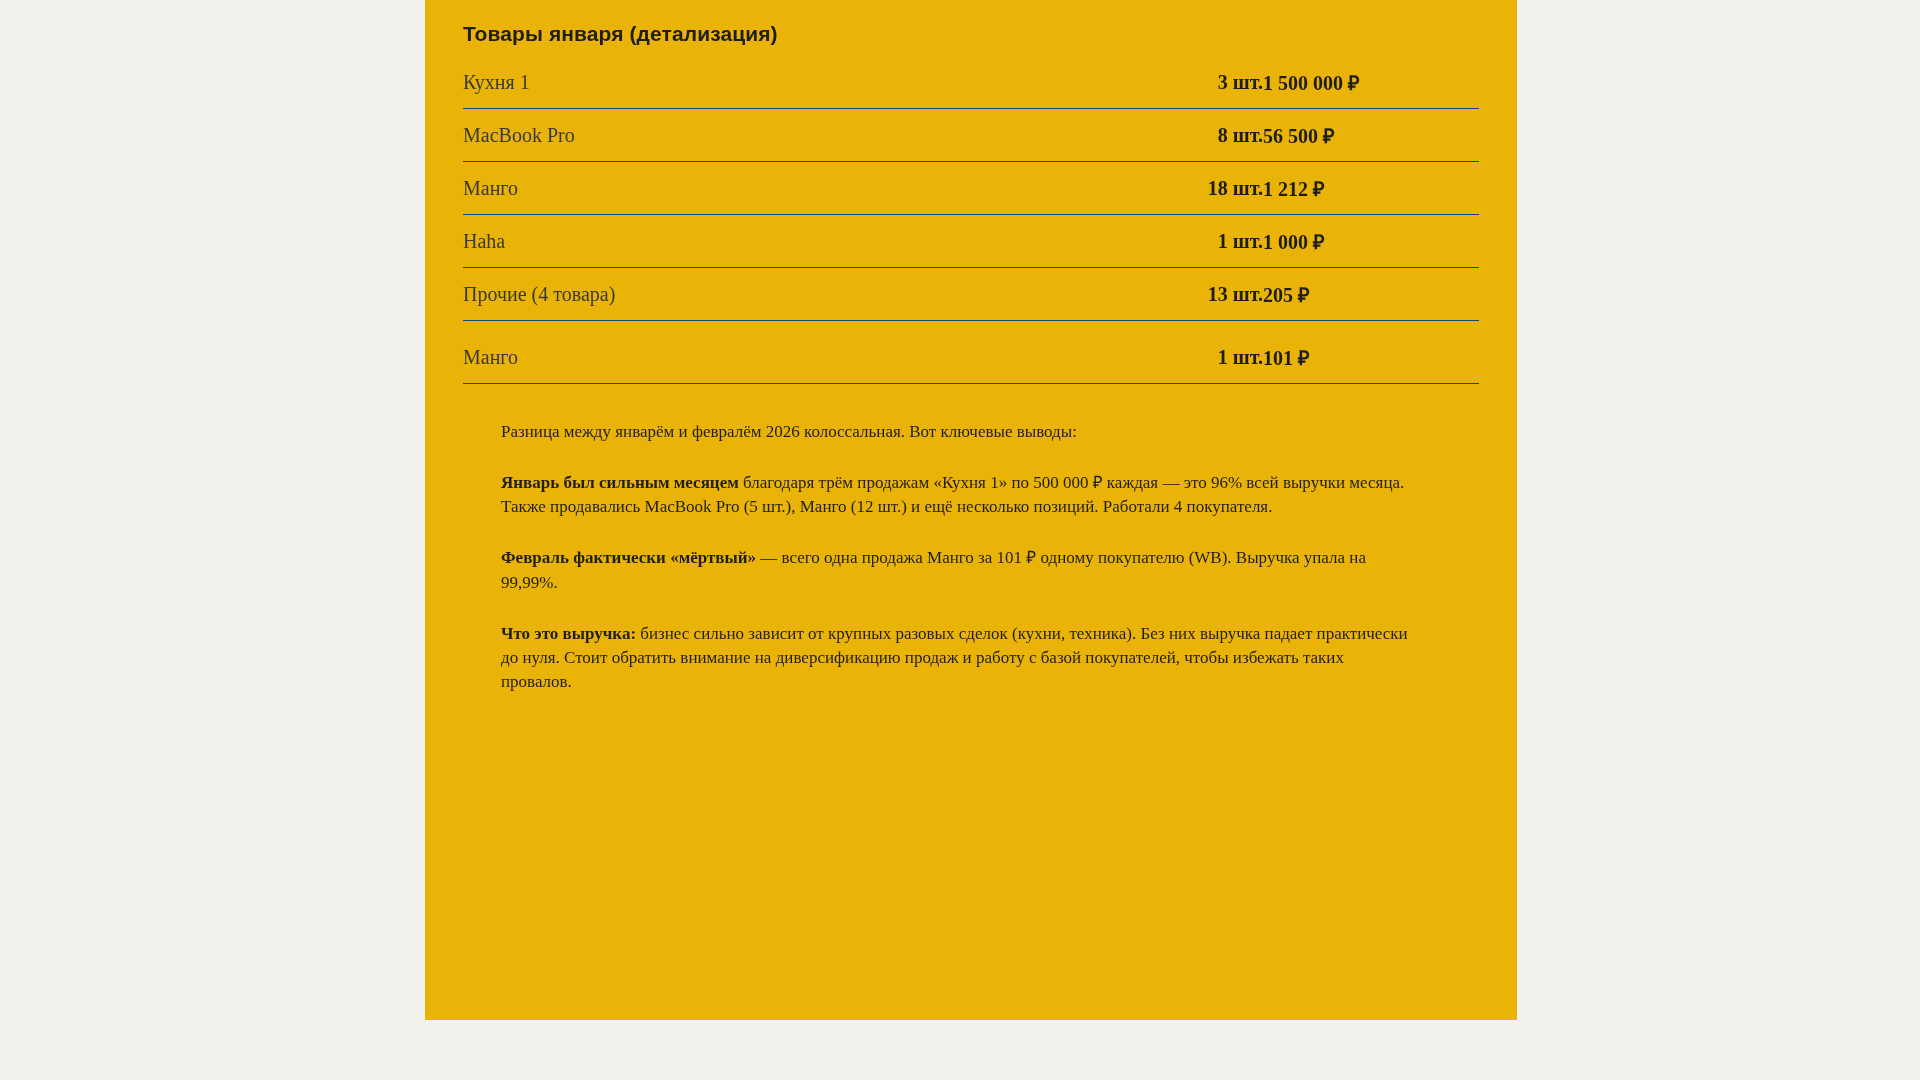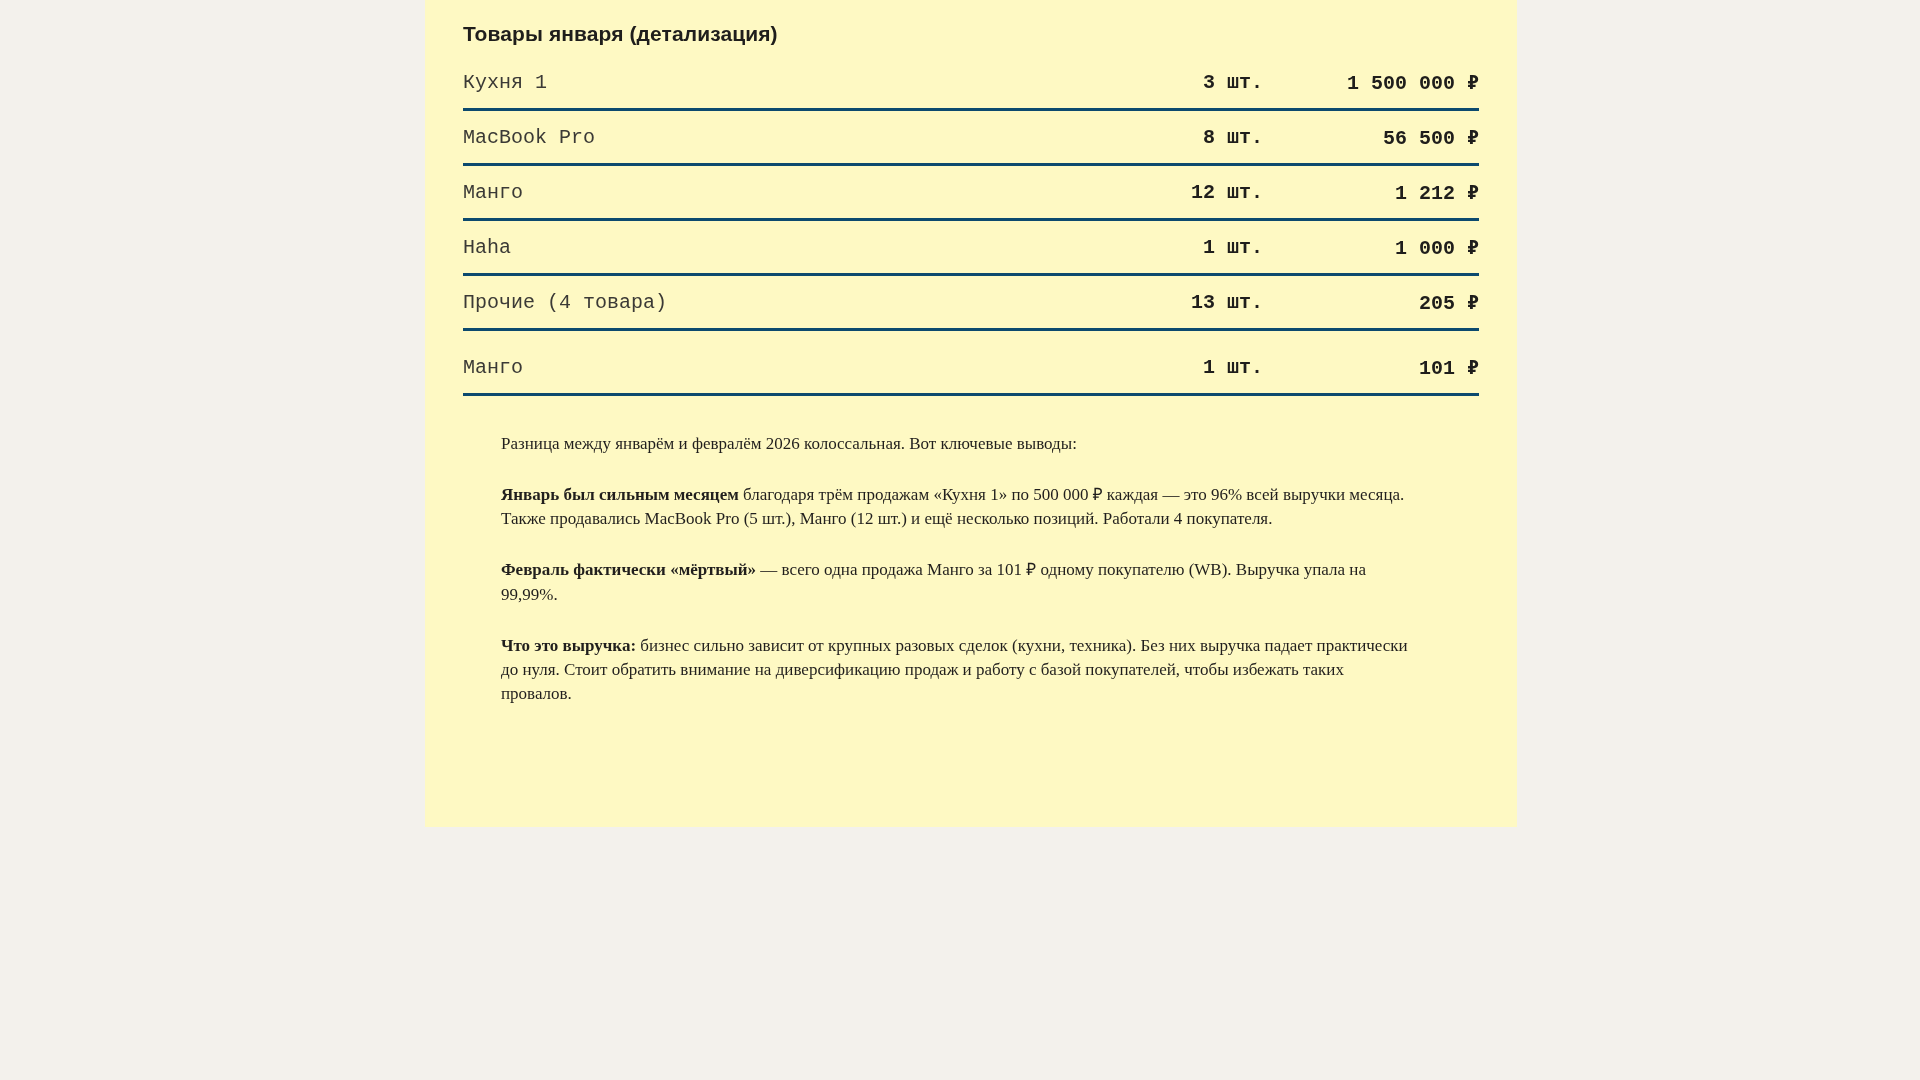--- a/index.html
+++ b/index.html
@@ -18,22 +18,22 @@
     height: 1080px;
     background: #f3f1ec;
     overflow: hidden;
   }
 
   .card {
     position: absolute;
     left: 425px;
     top: 0;
     width: 1092px;
-    height: 827px;
-    background: #fef9c3;
+    height: 1020px;
+    background: #eab308;
     box-sizing: border-box;
     padding: 0 38px;
   }
 
   .content {
     position: relative;
     width: 1016px;
     margin: 0 auto;
   }
 
@@ -48,25 +48,25 @@
   .title-jan { padding-top: 22px; }
   .title-feb { padding-top: 37px; }
 
   table.items {
     width: 1016px;
     border-collapse: collapse;
     margin-top: 10px;
   }
 
   table.items td {
-    border-bottom: 3px solid #0c4a6e;
+    border-bottom: 1px solid #0c4a6e;
     padding: 0;
     height: 52px;
     vertical-align: middle;
-    font-family: Liberation Mono, monospace;
+    font-family: Liberation Serif, serif;
   }
 
   td.col-name {
     font-size: 20px;
     color: #3b3a36;
     text-align: left;
     width: 560px;
   }
 
   td.col-qty {
@@ -75,21 +75,20 @@
     color: #1f1e1c;
     text-align: right;
     width: 240px;
     padding-right: 18px;
   }
 
   td.col-sum {
     font-size: 20px;
     font-weight: bold;
     color: #1f1e1c;
-    text-align: right;
     width: 216px;
   }
 
   .prose {
     margin-top: 36px;
     padding-left: 38px;
     padding-right: 60px;
     font-family: "Liberation Serif", serif;
     font-size: 17px;
     line-height: 1.42;
@@ -122,21 +121,21 @@
             <td class="col-qty">3 шт.</td>
             <td class="col-sum">1 500 000 ₽</td>
           </tr>
           <tr>
             <td class="col-name">MacBook Pro</td>
             <td class="col-qty">8 шт.</td>
             <td class="col-sum">56 500 ₽</td>
           </tr>
           <tr>
             <td class="col-name">Манго</td>
-            <td class="col-qty">12 шт.</td>
+            <td class="col-qty">18 шт.</td>
             <td class="col-sum">1 212 ₽</td>
           </tr>
           <tr>
             <td class="col-name">Haha</td>
             <td class="col-qty">1 шт.</td>
             <td class="col-sum">1 000 ₽</td>
           </tr>
           <tr>
             <td class="col-name">Прочие (4 товара)</td>
             <td class="col-qty">13 шт.</td>

